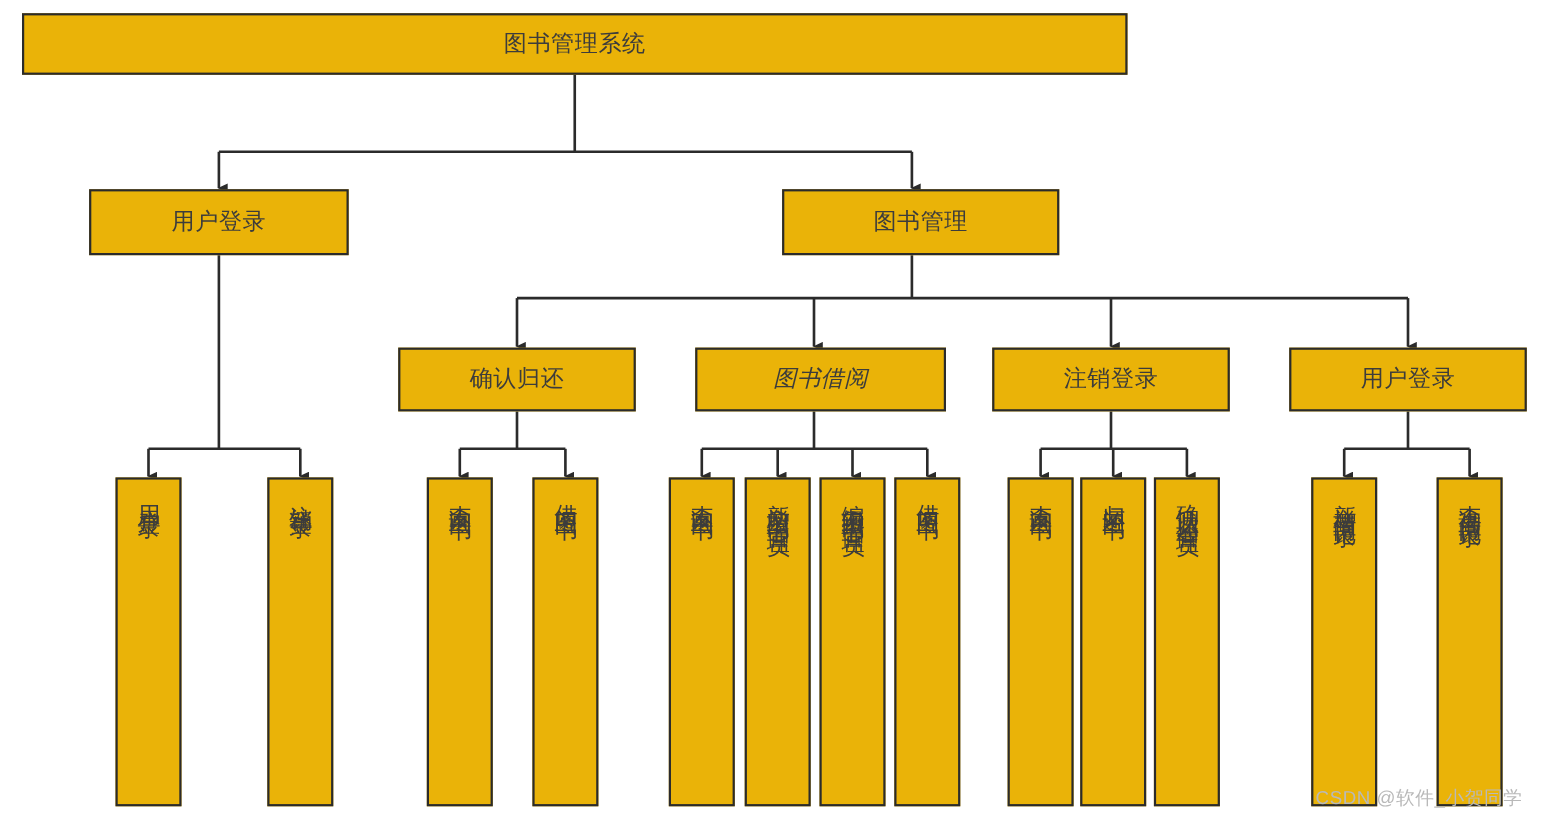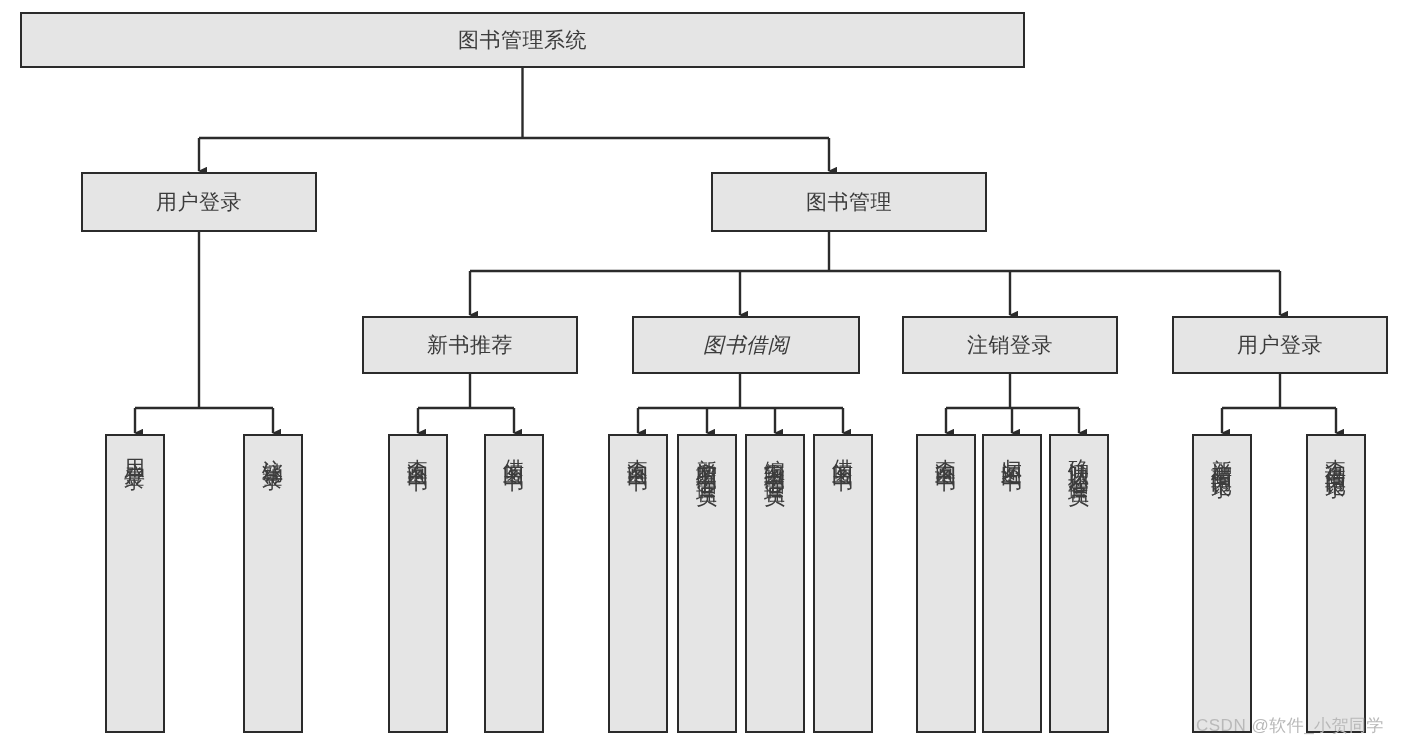--- a/index.html
+++ b/index.html
@@ -23,21 +23,21 @@
     position: absolute;
     left: 0;
     top: 0;
     width: 1405px;
     height: 747px;
     pointer-events: none;
   }
   .node {
     position: absolute;
     box-sizing: border-box;
-    background: #e5e5e5;
+    background: #eab308;
     border: 2px solid #2b2b2b;
     display: flex;
     align-items: center;
     justify-content: center;
     overflow: hidden;
   }
   .node .node-label {
     color: #3c3c3c;
     font-family: "Liberation Sans", "DejaVu Sans", sans-serif;
     line-height: 1.12;
@@ -115,25 +115,25 @@
       </g>
   </svg>
 
   <div id="node-layer">
       <div class="node horizontal" style="left: 20px; top: 12px; width: 1005px; height: 56px;">
         <span class="node-label">图书管理系统</span>
       </div>
       <div class="node horizontal" style="left: 81px; top: 172px; width: 236px; height: 60px;">
         <span class="node-label">用户登录</span>
       </div>
-      <div class="node horizontal" style="left: 711px; top: 172px; width: 276px; height: 60px;">
+      <div class="node horizontal" style="left: 711px; top: 172px; width: 252px; height: 60px;">
         <span class="node-label">图书管理</span>
       </div>
       <div class="node horizontal" style="left: 362px; top: 316px; width: 216px; height: 58px;">
-        <span class="node-label">新书推荐</span>
+        <span class="node-label">确认归还</span>
       </div>
       <div class="node horizontal" style="left: 632px; top: 316px; width: 228px; height: 58px; font-style: italic;">
         <span class="node-label">图书借阅</span>
       </div>
       <div class="node horizontal" style="left: 902px; top: 316px; width: 216px; height: 58px;">
         <span class="node-label">注销登录</span>
       </div>
       <div class="node horizontal" style="left: 1172px; top: 316px; width: 216px; height: 58px;">
         <span class="node-label">用户登录</span>
       </div>

